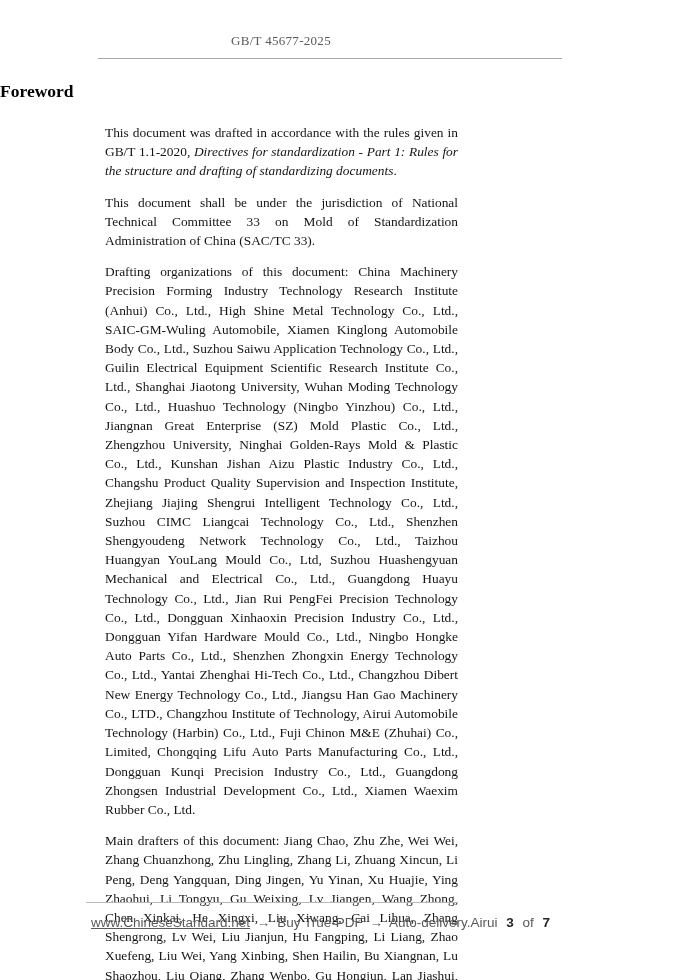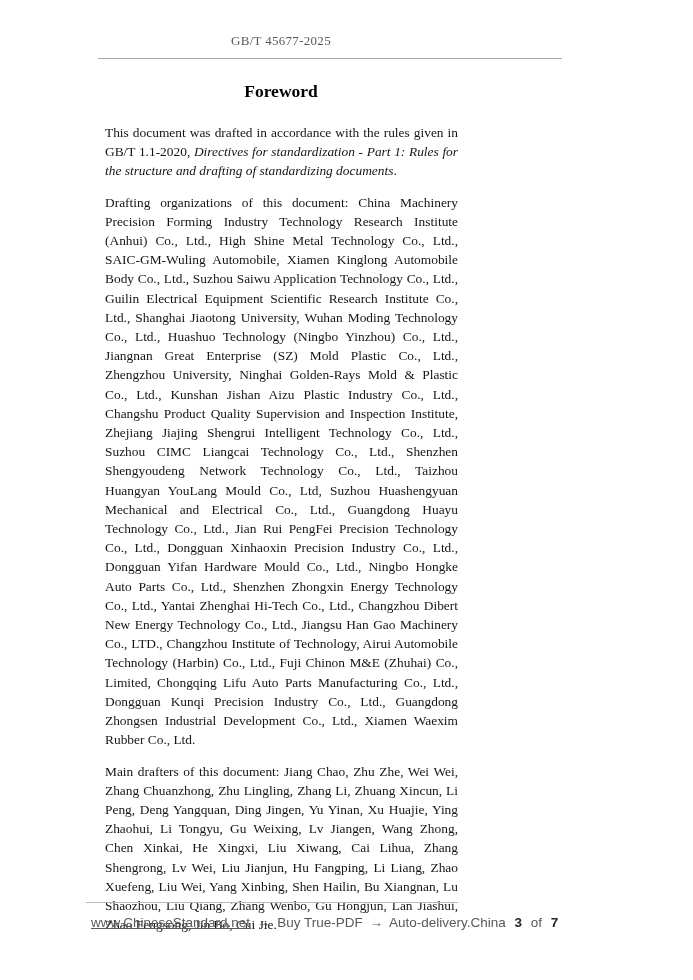--- a/index.html
+++ b/index.html
@@ -26,21 +26,21 @@
   .header-rule {
     position: absolute;
     left: 98px;
     width: 490px;
     top: 58px;
     border-top: 1px solid #a9a9a9;
     height: 0;
   }
   .title {
     margin: 32px 0 0 0;
-    text-align: center;
+    text-align: left;
     font-size: 17.5px;
     font-weight: bold;
     color: #000000;
     line-height: 22px;
   }
   .content {
     margin: 21px 104px 0 105px;
   }
   .content p {
     margin: 0 0 12px 0;
@@ -101,35 +101,36 @@
 
   <div class="doc-number">GB/T 45677-2025</div>
   <div class="header-rule"></div>
 
   <h1 class="title">Foreword</h1>
 
   <div class="content">
     <p><span>This document was drafted in accordance with the rules given in GB/T 1.1-2020, </span><i>Directives for standardization - Part 1: Rules for the structure and drafting of standardizing documents</i><span>.</span></p>
 
 
+    <p>This document shall be under the jurisdiction of National Technical Committee 33 on Mold of Standardization Administration of China (SAC/TC 33).</p>
 
     <p>Drafting organizations of this document: China Machinery Precision Forming Industry Technology Research Institute (Anhui) Co., Ltd., High Shine Metal Technology Co., Ltd., SAIC-GM-Wuling Automobile, Xiamen Kinglong Automobile Body Co., Ltd., Suzhou Saiwu Application Technology Co., Ltd., Guilin Electrical Equipment Scientific Research Institute Co., Ltd., Shanghai Jiaotong University, Wuhan Moding Technology Co., Ltd., Huashuo Technology (Ningbo Yinzhou) Co., Ltd., Jiangnan Great Enterprise (SZ) Mold Plastic Co., Ltd., Zhengzhou University, Ninghai Golden-Rays Mold &amp; Plastic Co., Ltd., Kunshan Jishan Aizu Plastic Industry Co., Ltd., Changshu Product Quality Supervision and Inspection Institute, Zhejiang Jiajing Shengrui Intelligent Technology Co., Ltd., Suzhou CIMC Liangcai Technology Co., Ltd., Shenzhen Shengyoudeng Network Technology Co., Ltd., Taizhou Huangyan YouLang Mould Co., Ltd, Suzhou Huashengyuan Mechanical and Electrical Co., Ltd., Guangdong Huayu Technology Co., Ltd., Jian Rui PengFei Precision Technology Co., Ltd., Dongguan Xinhaoxin Precision Industry Co., Ltd., Dongguan Yifan Hardware Mould Co., Ltd., Ningbo Hongke Auto Parts Co., Ltd., Shenzhen Zhongxin Energy Technology Co., Ltd., Yantai Zhenghai Hi-Tech Co., Ltd., Changzhou Dibert New Energy Technology Co., Ltd., Jiangsu Han Gao Machinery Co., LTD., Changzhou Institute of Technology, Airui Automobile Technology (Harbin) Co., Ltd., Fuji Chinon M&amp;E (Zhuhai) Co., Limited, Chongqing Lifu Auto Parts Manufacturing Co., Ltd., Dongguan Kunqi Precision Industry Co., Ltd., Guangdong Zhongsen Industrial Development Co., Ltd., Xiamen Waexim Rubber Co., Ltd.</p>
 
     <p>Main drafters of this document: Jiang Chao, Zhu Zhe, Wei Wei, Zhang Chuanzhong, Zhu Lingling, Zhang Li, Zhuang Xincun, Li Peng, Deng Yangquan, Ding Jingen, Yu Yinan, Xu Huajie, Ying Zhaohui, Li Tongyu, Gu Weixing, Lv Jiangen, Wang Zhong, Chen Xinkai, He Xingxi, Liu Xiwang, Cai Lihua, Zhang Shengrong, Lv Wei, Liu Jianjun, Hu Fangping, Li Liang, Zhao Xuefeng, Liu Wei, Yang Xinbing, Shen Hailin, Bu Xiangnan, Lu Shaozhou, Liu Qiang, Zhang Wenbo, Gu Hongjun, Lan Jiashui, Zhao Fengsong, Jin Bo, Cui Jie.</p>
   </div>
 
   <div class="footer">
     <div class="footer-left">
       <a class="footer-link">www.ChineseStandard.net</a>
       <span class="arrow">→</span>
       <span>Buy True-PDF</span>
       <span class="arrow">→</span>
       <span>Auto-delivery.</span>
     </div>
     <div class="footer-right">
-      <span>China</span>
+      <span>Airui</span>
       <b>3</b>
       <span>of</span>
       <b>7</b>
     </div>
   </div>
 
 </div>
 
 </body></html>

